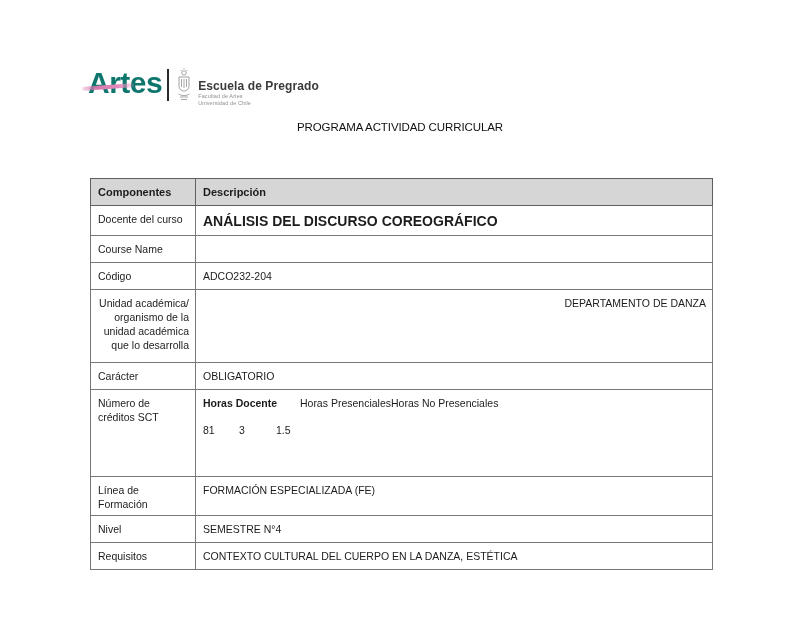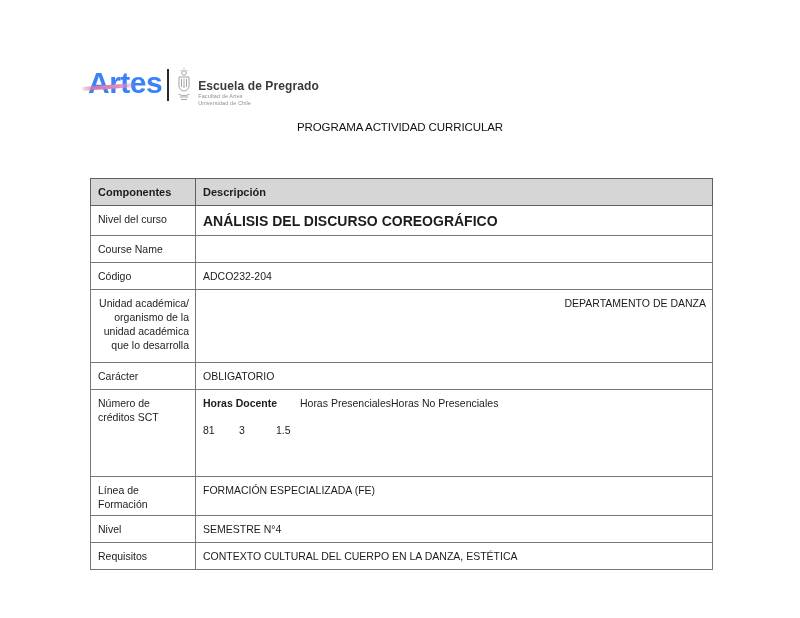--- a/index.html
+++ b/index.html
@@ -9,21 +9,21 @@
     background:#ffffff;
     font-family:"Liberation Sans", sans-serif;
     color:#1c1c1c;
     overflow:hidden;
   }
 
   
   .logo{position:absolute;left:88px;top:66px;height:46px;display:flex;align-items:flex-start;}
   .brand-wrap{position:relative;display:flex;align-items:flex-start;}
   .brand{
-    font-size:30px;font-weight:700;letter-spacing:-0.5px;color:#3b82f6;
+    font-size:30px;font-weight:700;letter-spacing:-0.5px;color:#0f766e;
     line-height:34px;position:relative;z-index:2;
   }
   .accent{
     position:absolute;left:-6px;top:19px;width:52px;height:4px;z-index:3;
     border-radius:3px;transform:rotate(-4deg);
     background:linear-gradient(90deg, rgba(224,127,176,.25), #d678ae 30%, #e48bbf 70%, rgba(224,127,176,.2));
     pointer-events:none;
   }
   .logo-bar{width:2px;height:32px;background:#2a2a2a;margin:3px 7px 0 5px;}
   .crest{margin-top:2px;}
@@ -102,21 +102,21 @@
         <col class="c1">
         <col>
       </colgroup>
     <tbody>
         <tr>
       <th>Componentes</th>
       <th>Descripción</th>
     </tr>
 
     <tr class="h26">
-      <td>Nivel del curso</td>
+      <td>Docente del curso</td>
       <td class="val-bold">ANÁLISIS DEL DISCURSO COREOGRÁFICO</td>
     </tr>
 
     <tr class="h26">
       <td>Course Name</td>
       <td></td>
     </tr>
 
     <tr class="h26">
       <td>Código</td>

